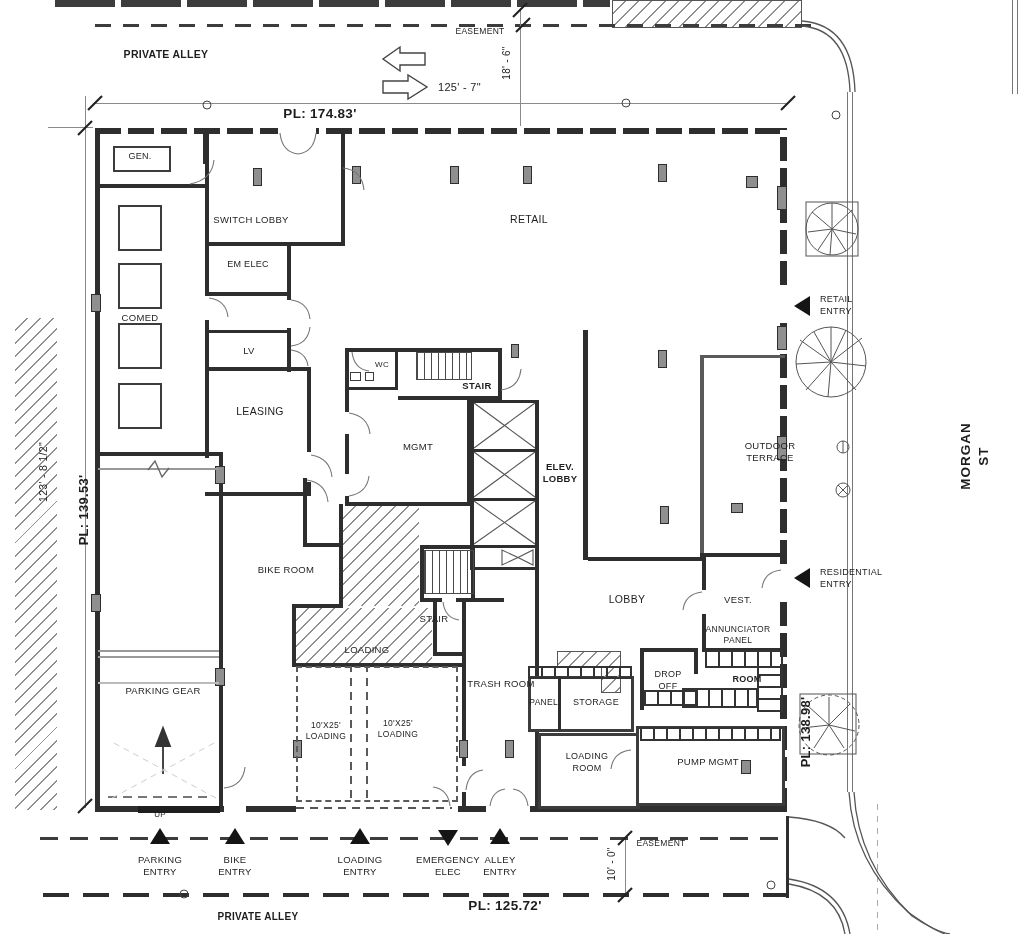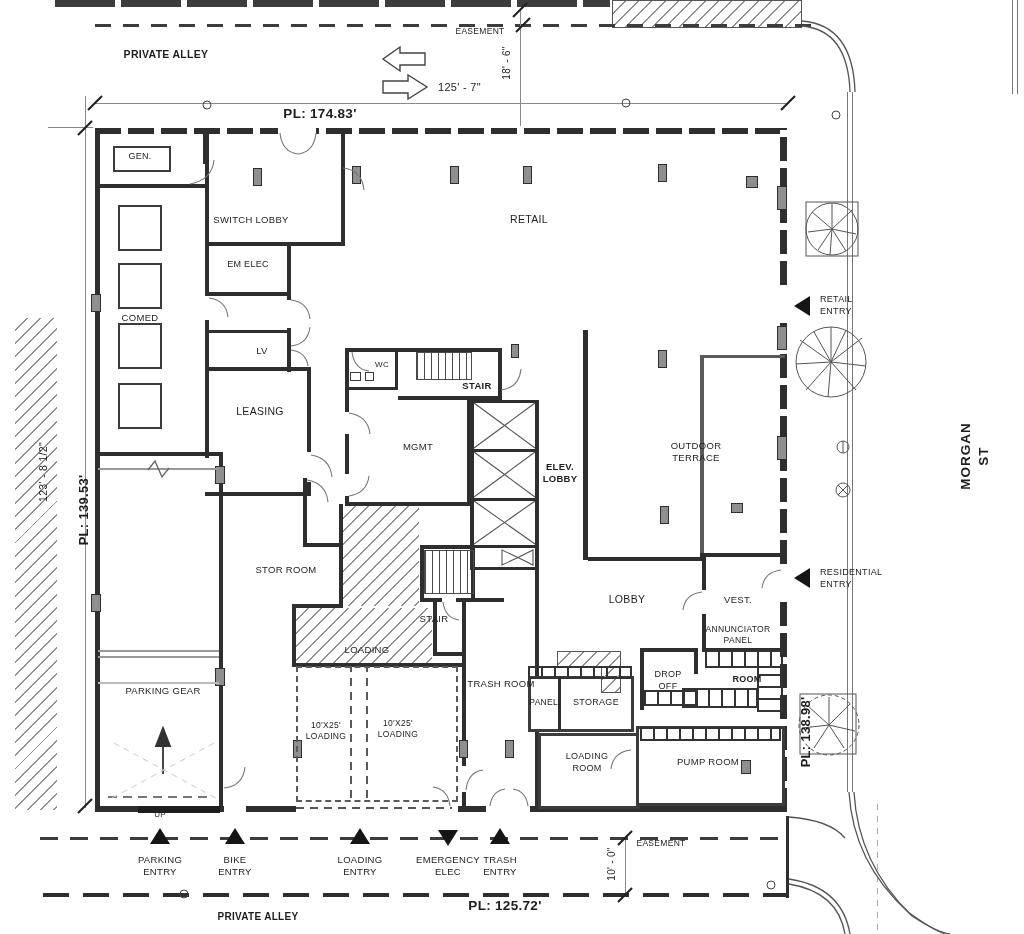--- a/index.html
+++ b/index.html
@@ -318,61 +318,61 @@
   <div class="lbl b rL" style="left:806px;top:732px;font-size:13px">PL: 138.98'</div>
   <div class="lbl b" style="left:505px;top:906px;font-size:13.5px">PL: 125.72'</div>
   <div class="lbl b" style="left:258px;top:916px;font-size:10px">PRIVATE ALLEY</div>
   <div class="lbl" style="left:661px;top:844px;font-size:8.5px">EASEMENT</div>
   <div class="lbl rL" style="left:611px;top:864px;font-size:10px">10' - 0"</div>
 
   <div class="lbl" style="left:140px;top:157px;font-size:9px">GEN.</div>
   <div class="lbl" style="left:251px;top:220px">SWITCH LOBBY</div>
   <div class="lbl" style="left:248px;top:265px;font-size:9px">EM ELEC</div>
   <div class="lbl" style="left:140px;top:318px">COMED</div>
-  <div class="lbl" style="left:262px;top:351px">LV</div>
+  <div class="lbl" style="left:249px;top:351px">LV</div>
   <div class="lbl" style="left:260px;top:412px;font-size:10.5px">LEASING</div>
   <div class="lbl" style="left:529px;top:220px;font-size:10.5px">RETAIL</div>
   <div class="lbl" style="left:382px;top:365px;font-size:8px">WC</div>
   <div class="lbl b" style="left:477px;top:386px">STAIR</div>
   <div class="lbl" style="left:418px;top:447px">MGMT</div>
   <div class="lbl b" style="left:560px;top:473px">ELEV.
 LOBBY</div>
-  <div class="lbl" style="left:696px;top:452px">OUTDOOR
+  <div class="lbl" style="left:770px;top:452px">OUTDOOR
 TERRACE</div>
-  <div class="lbl" style="left:286px;top:570px">STOR ROOM</div>
+  <div class="lbl" style="left:286px;top:570px">BIKE ROOM</div>
   <div class="lbl" style="left:434px;top:619px">STAIR</div>
   <div class="lbl" style="left:367px;top:650px">LOADING</div>
   <div class="lbl" style="left:326px;top:731px;font-size:8.5px">10'X25'
 LOADING</div>
   <div class="lbl" style="left:398px;top:729px;font-size:8.5px">10'X25'
 LOADING</div>
   <div class="lbl" style="left:501px;top:684px">TRASH ROOM</div>
   <div class="lbl" style="left:627px;top:600px;font-size:10.5px">LOBBY</div>
   <div class="lbl" style="left:738px;top:600px">VEST.</div>
   <div class="lbl" style="left:738px;top:635px;font-size:8.5px">ANNUNCIATOR
 PANEL</div>
   <div class="lbl" style="left:668px;top:681px;font-size:9px">DROP
 OFF</div>
   <div class="lbl b" style="left:747px;top:680px;font-size:9px">ROOM</div>
   <div class="lbl" style="left:545px;top:703px;font-size:8.5px">PANEL.</div>
   <div class="lbl" style="left:596px;top:703px;font-size:9px">STORAGE</div>
   <div class="lbl" style="left:587px;top:763px;font-size:9px">LOADING
 ROOM</div>
-  <div class="lbl" style="left:708px;top:762px">PUMP ROOM</div>
+  <div class="lbl" style="left:708px;top:762px">PUMP MGMT</div>
   <div class="lbl" style="left:163px;top:691px">PARKING GEAR</div>
   <div class="lbl" style="left:160px;top:815px;font-size:8px">UP</div>
 
   <div class="lbl la" style="left:820px;top:306px;font-size:9px">RETAIL
 ENTRY</div>
   <div class="lbl la" style="left:820px;top:579px;font-size:9px">RESIDENTIAL
 ENTRY</div>
   <div class="lbl" style="left:160px;top:866px;font-size:9.5px">PARKING
 ENTRY</div>
   <div class="lbl" style="left:235px;top:866px;font-size:9.5px">BIKE
 ENTRY</div>
   <div class="lbl" style="left:360px;top:866px;font-size:9.5px">LOADING
 ENTRY</div>
   <div class="lbl" style="left:448px;top:866px;font-size:9.5px">EMERGENCY
 ELEC</div>
-  <div class="lbl" style="left:500px;top:866px;font-size:9.5px">TRASH
+  <div class="lbl" style="left:500px;top:866px;font-size:9.5px">ALLEY
 ENTRY</div>
 
 </div>
 
 </body></html>

